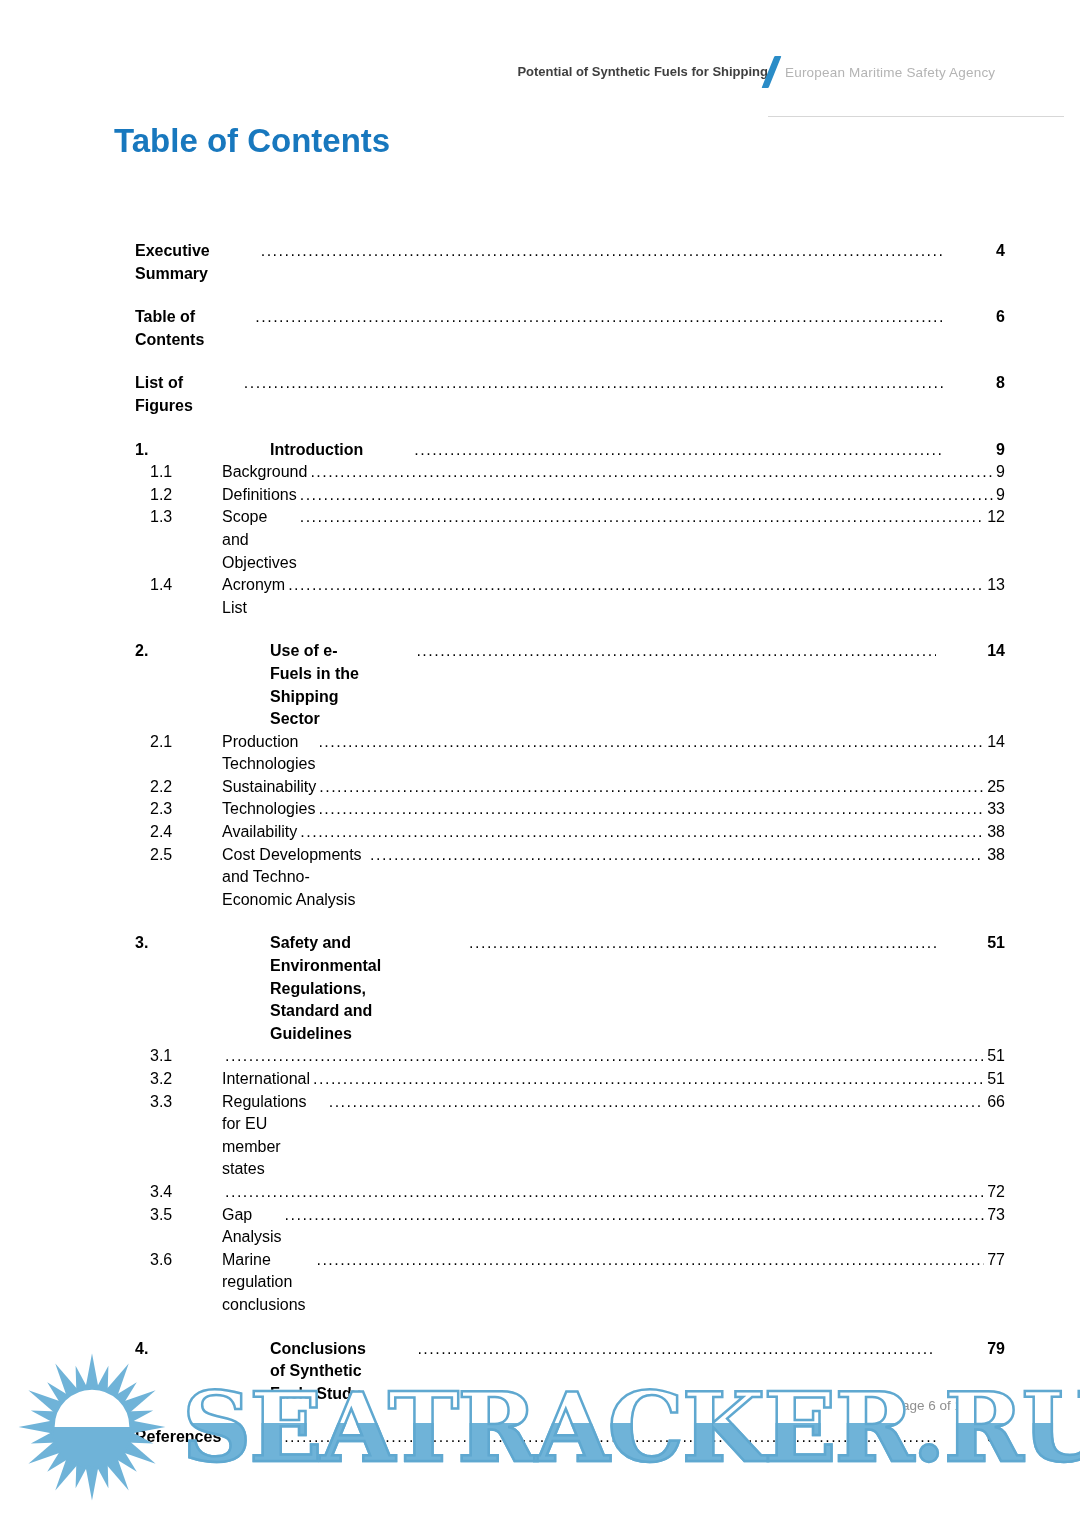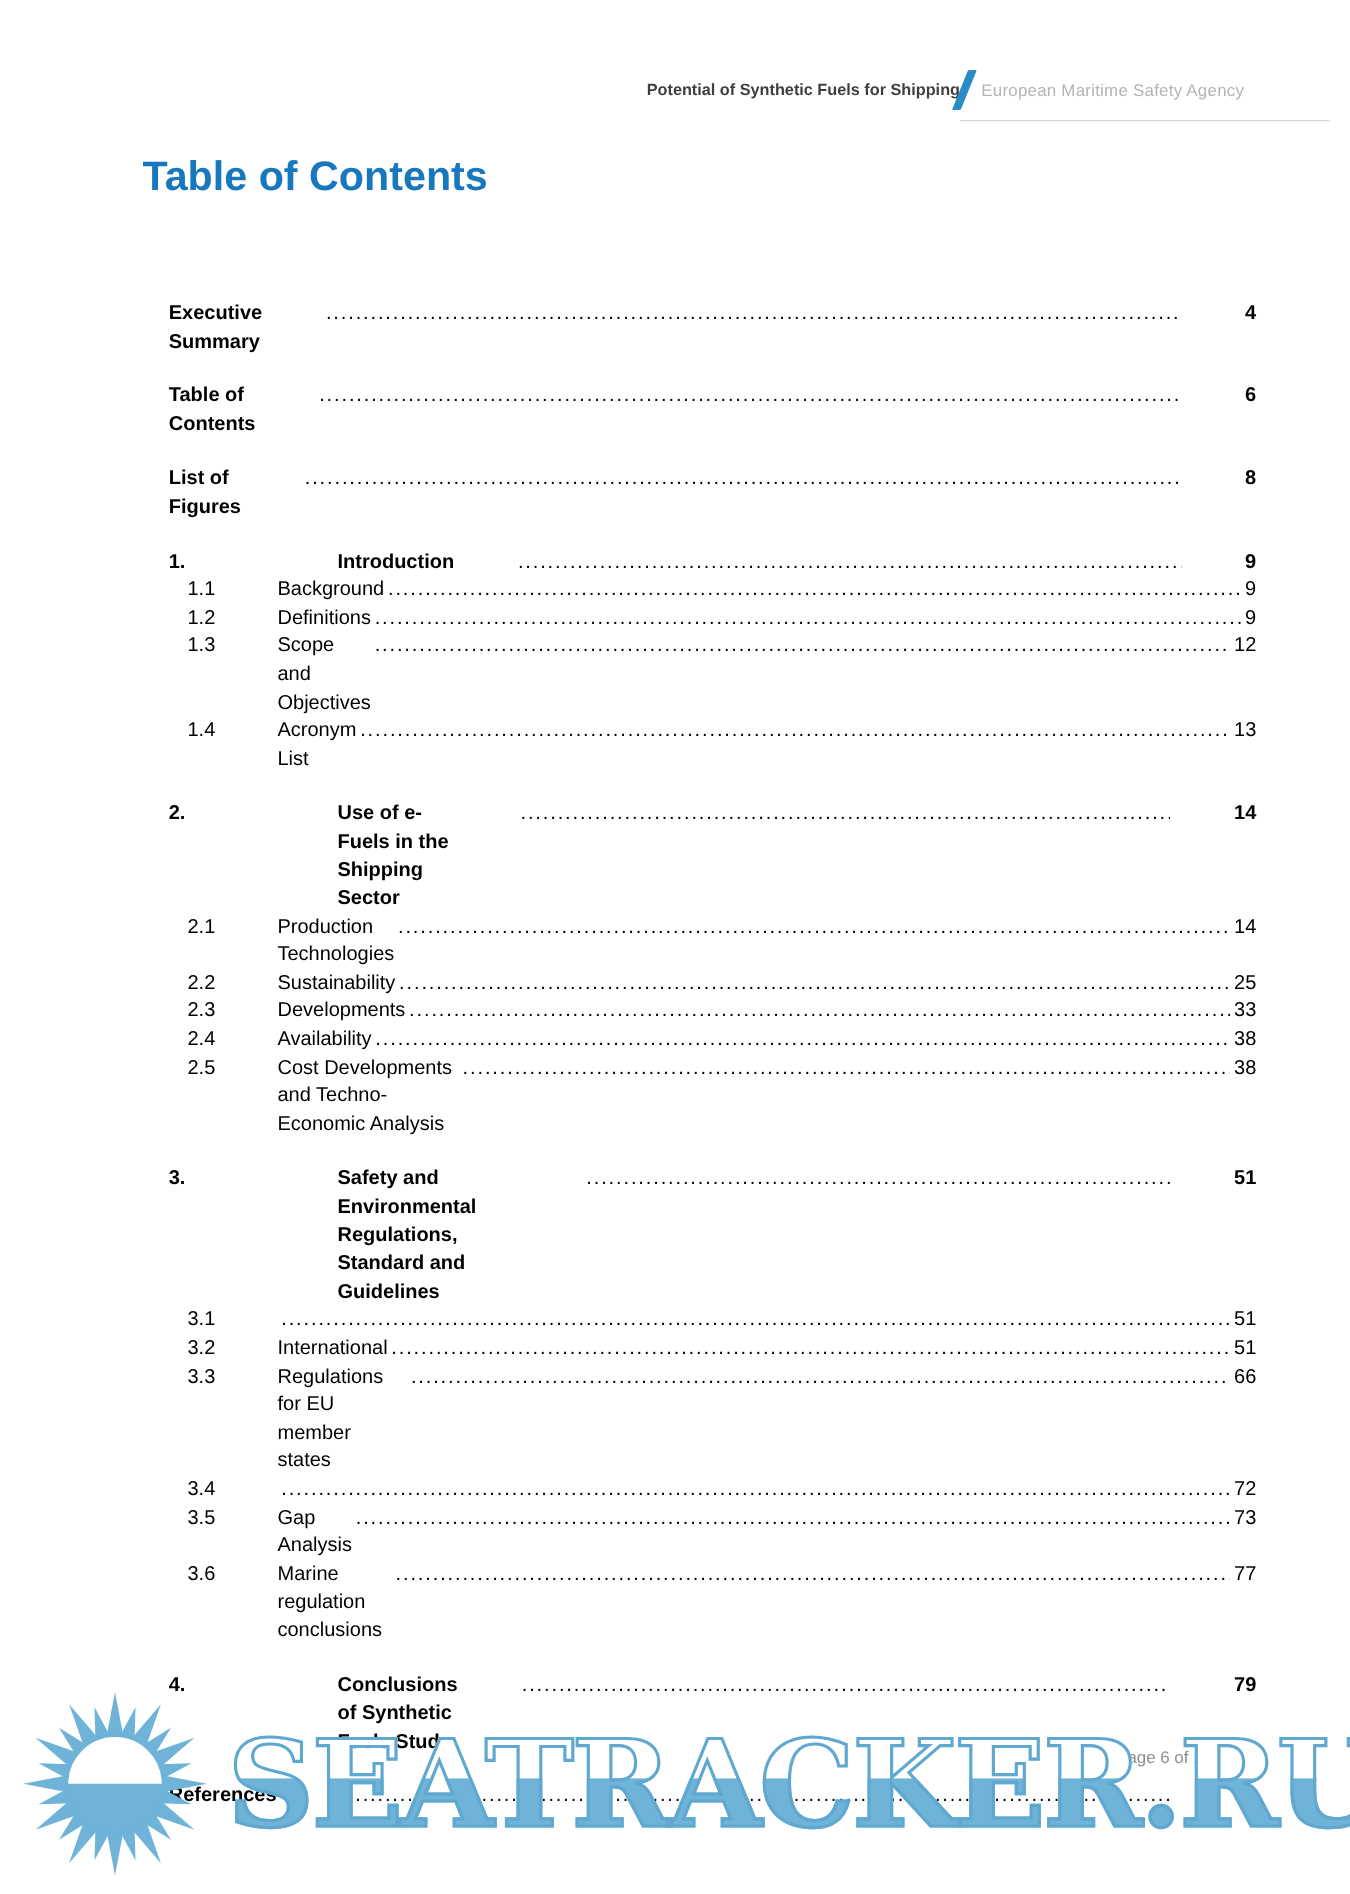--- a/index.html
+++ b/index.html
@@ -6,21 +6,21 @@
   body{
     width:1080px;height:1515px;background:#ffffff;
     font-family:"Liberation Sans", sans-serif;color:#000;
     position:relative;overflow:hidden;
   }
   .page{position:absolute;inset:0;}
 
   
   .header{position:absolute;top:56px;left:88px;right:16px;display:flex;justify-content:flex-end;align-items:flex-start;}
   .doc-title{font-size:13px;font-weight:bold;color:#3f3f3f;padding-top:8px;}
-  .emsa{display:flex;align-items:center;gap:10px;width:296px;border-bottom:1px solid #d7d7d7;padding-bottom:8px;}
+  .emsa{display:flex;align-items:center;gap:10px;width:296px;border-bottom:1px solid #d7d7d7;padding-bottom:28px;}
   .emsa-slash{width:7px;height:32px;background:#2a8cc7;transform:skewX(-22deg);border-radius:1px;flex:0 0 auto;}
   .emsa-name{font-size:13.5px;color:#b4b4b4;letter-spacing:.2px;white-space:nowrap;}
 
   
   .page-title{position:absolute;top:122px;left:114px;font-size:33px;font-weight:bold;color:#1878be;}
 
   
   .toc-rows{position:absolute;top:240px;left:135px;width:870px;font-size:16px;}
   .toc-row{display:flex;align-items:baseline;line-height:22.6px;}
   .toc-rows > .toc-row:first-child{margin-top:0;}
@@ -131,21 +131,21 @@
         <span class="pagenum">14</span>
       </div>
       <div class="toc-row sub">
         <span class="num">2.2</span>
         <span class="label">Sustainability</span>
         <span class="dots">....................................................................................................................................................................................................................................................................</span>
         <span class="pagenum">25</span>
       </div>
       <div class="toc-row sub">
         <span class="num">2.3</span>
-        <span class="label">Developments</span>
+        <span class="label">Technologies</span>
         <span class="dots">....................................................................................................................................................................................................................................................................</span>
         <span class="pagenum">33</span>
       </div>
       <div class="toc-row sub">
         <span class="num">2.4</span>
         <span class="label">Availability</span>
         <span class="dots">....................................................................................................................................................................................................................................................................</span>
         <span class="pagenum">38</span>
       </div>
       <div class="toc-row sub">

